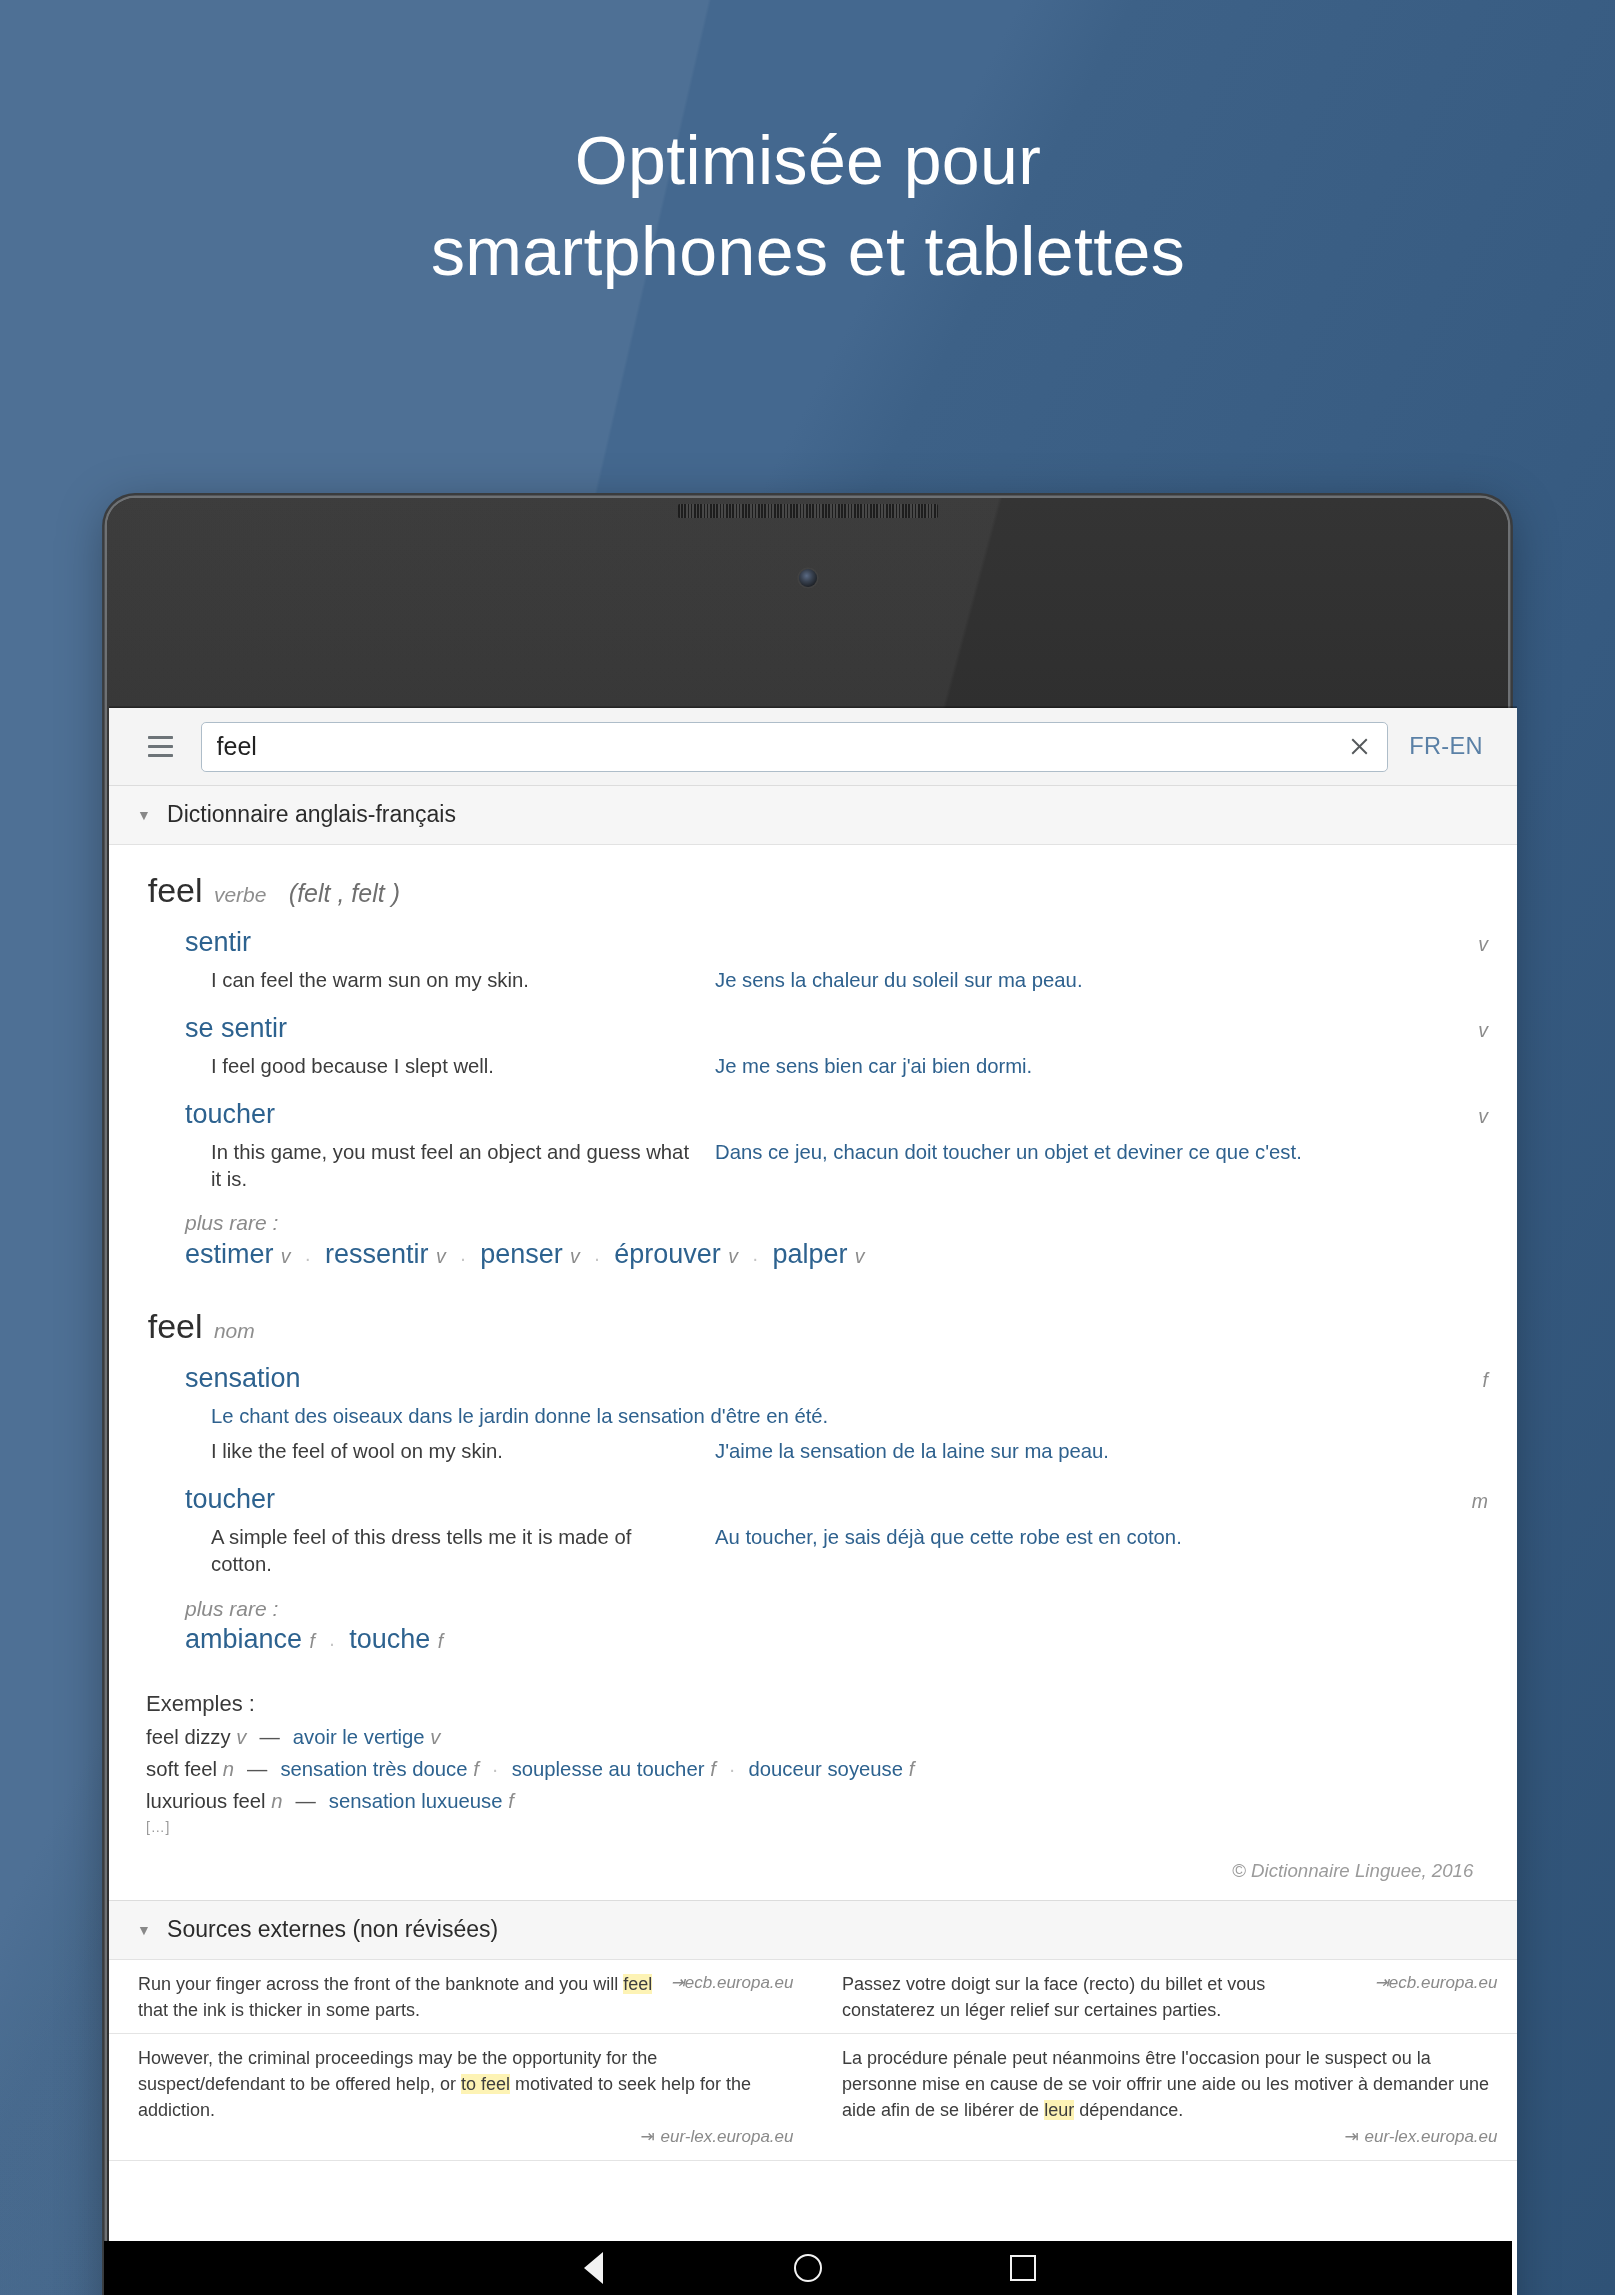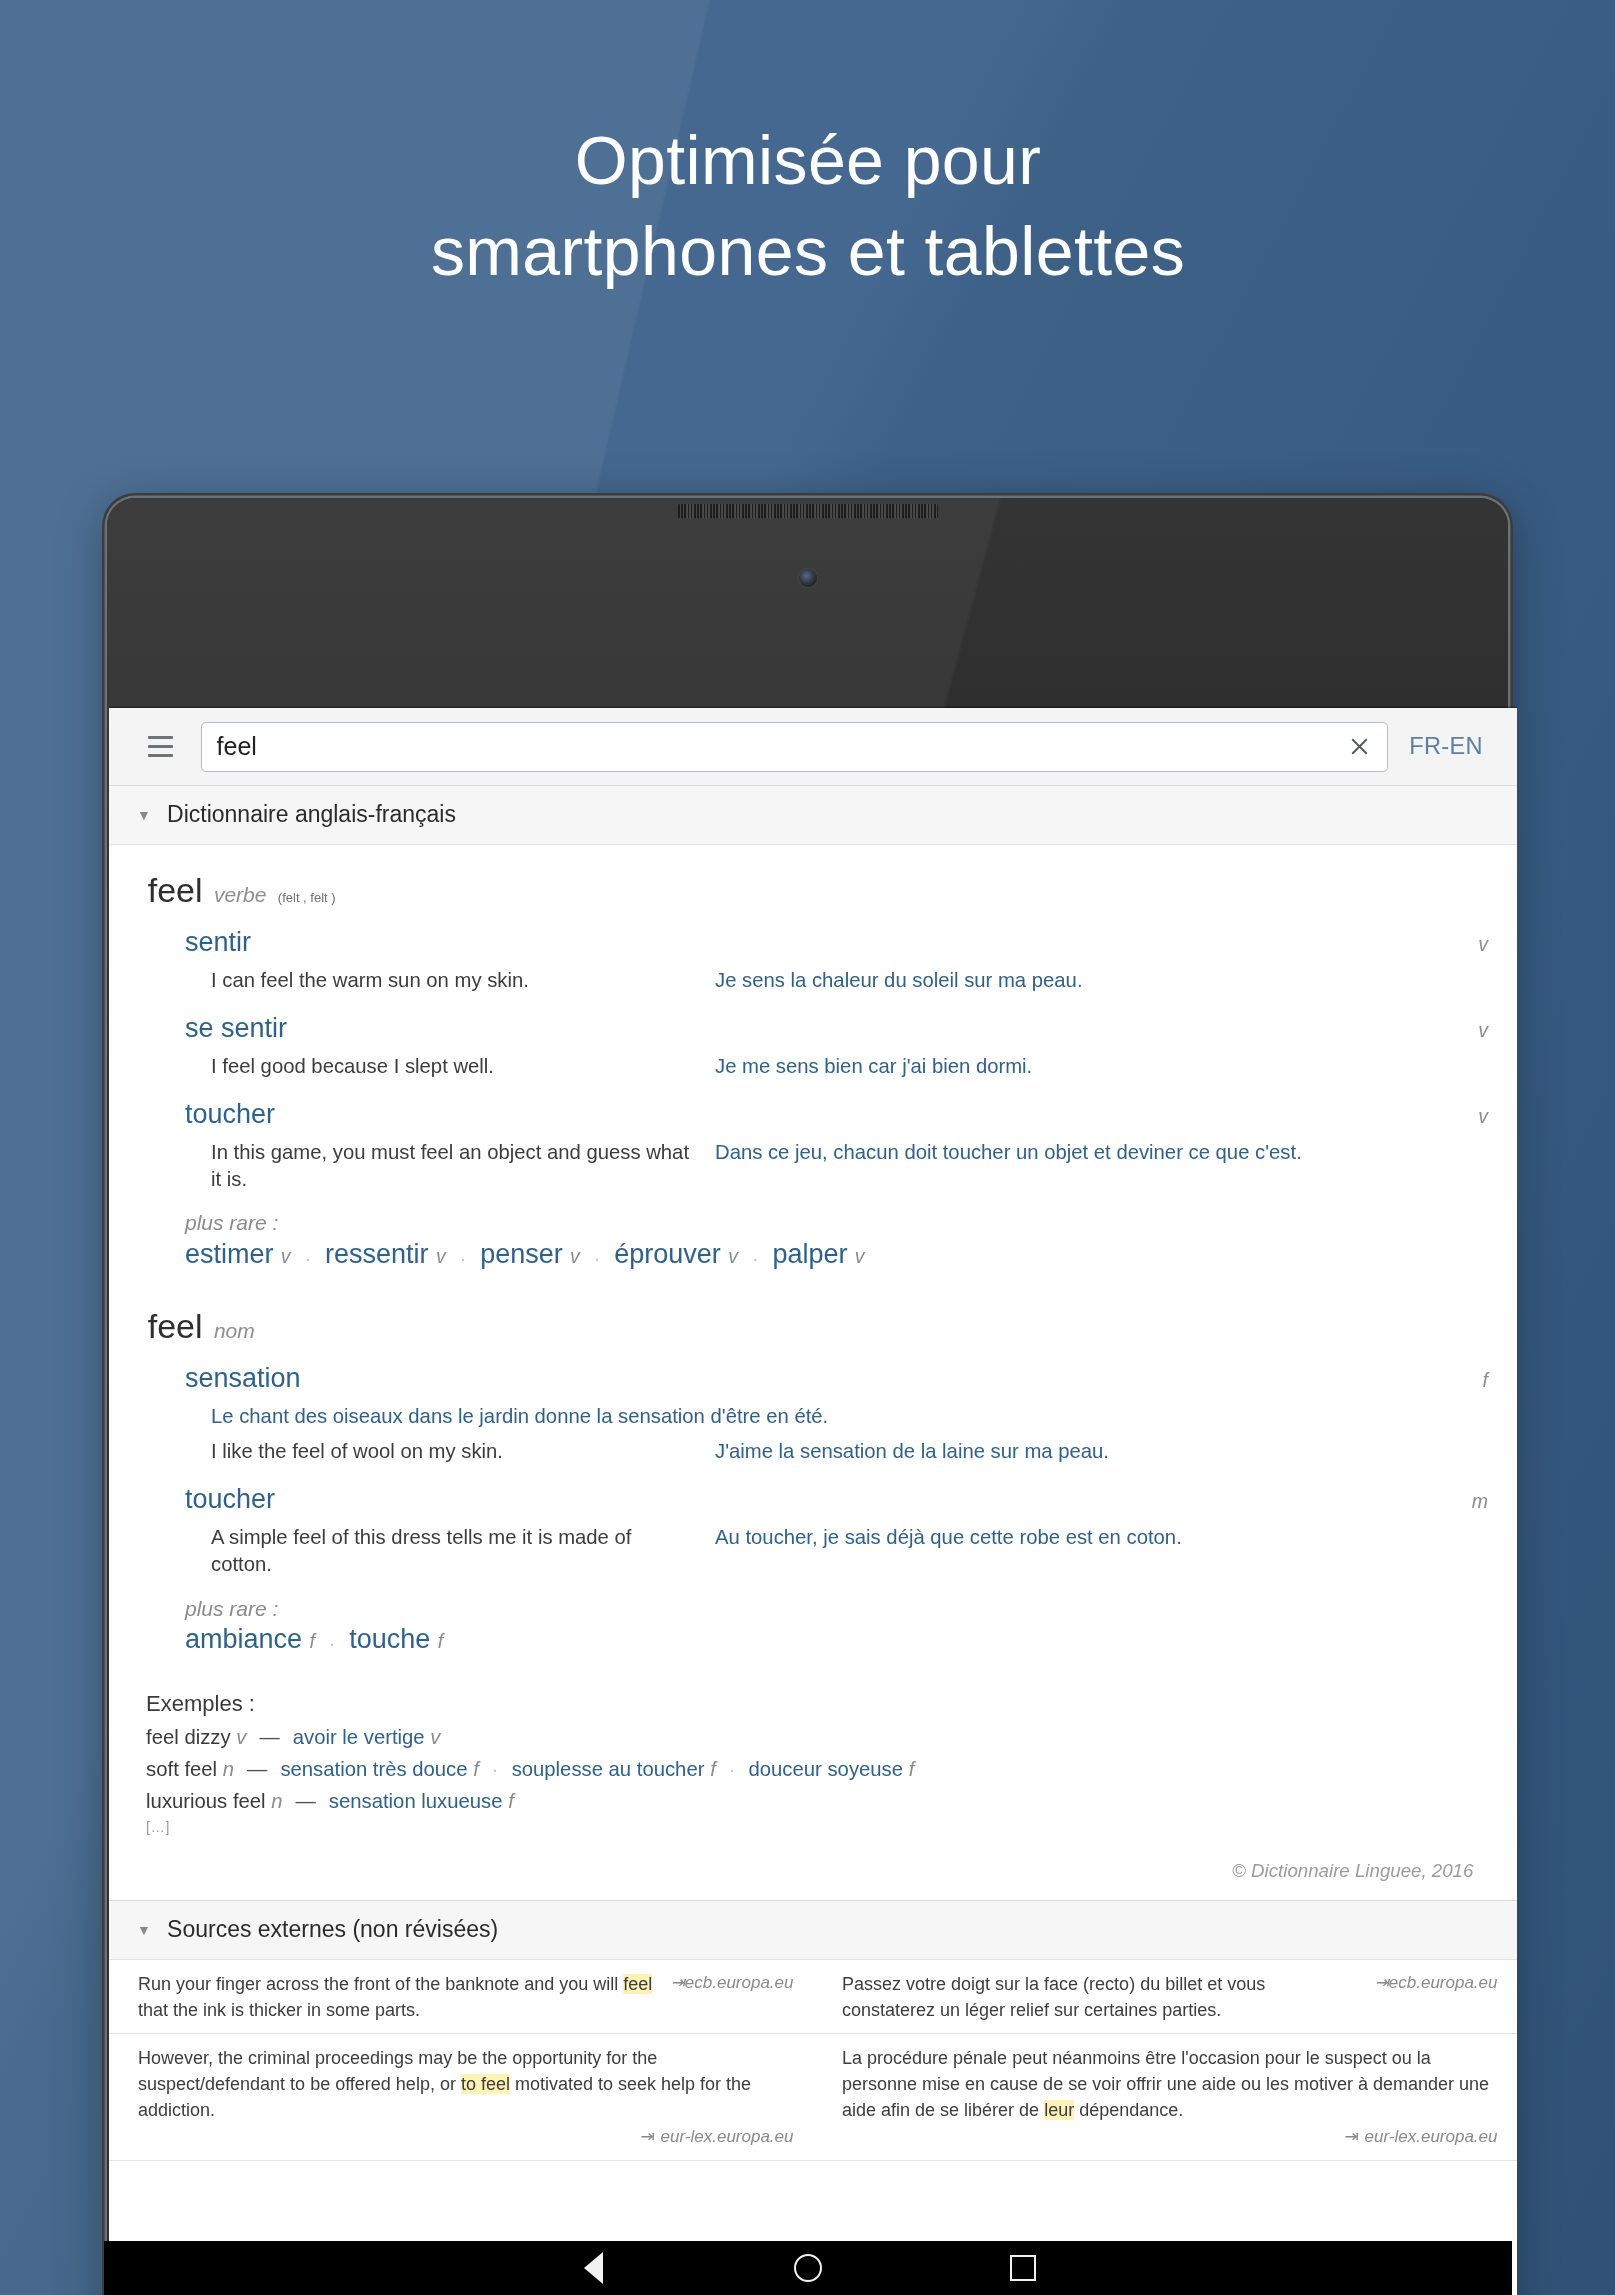--- a/index.html
+++ b/index.html
@@ -213,23 +213,24 @@
     font-size: 34px;
     color: #2f2f2f;
     font-weight: 400;
   }
   .entry-pos {
     font-size: 21px;
     color: #8e8e8e;
     font-style: italic;
   }
   .entry-forms {
-    font-size: 13px;
+    font-size: 25px;
     color: #6f6f6f;
-    margin-left: 0;
+    margin-left: 11px;
+    font-style: italic;
   }
 
   .sense { margin: 0 0 4.9px 0; }
   .sense-head {
     margin-left: 47px;
     display: flex;
     align-items: baseline;
     gap: 8.1px;
     padding: 9.7px 0 4.9px 0;
     justify-content: space-between;

